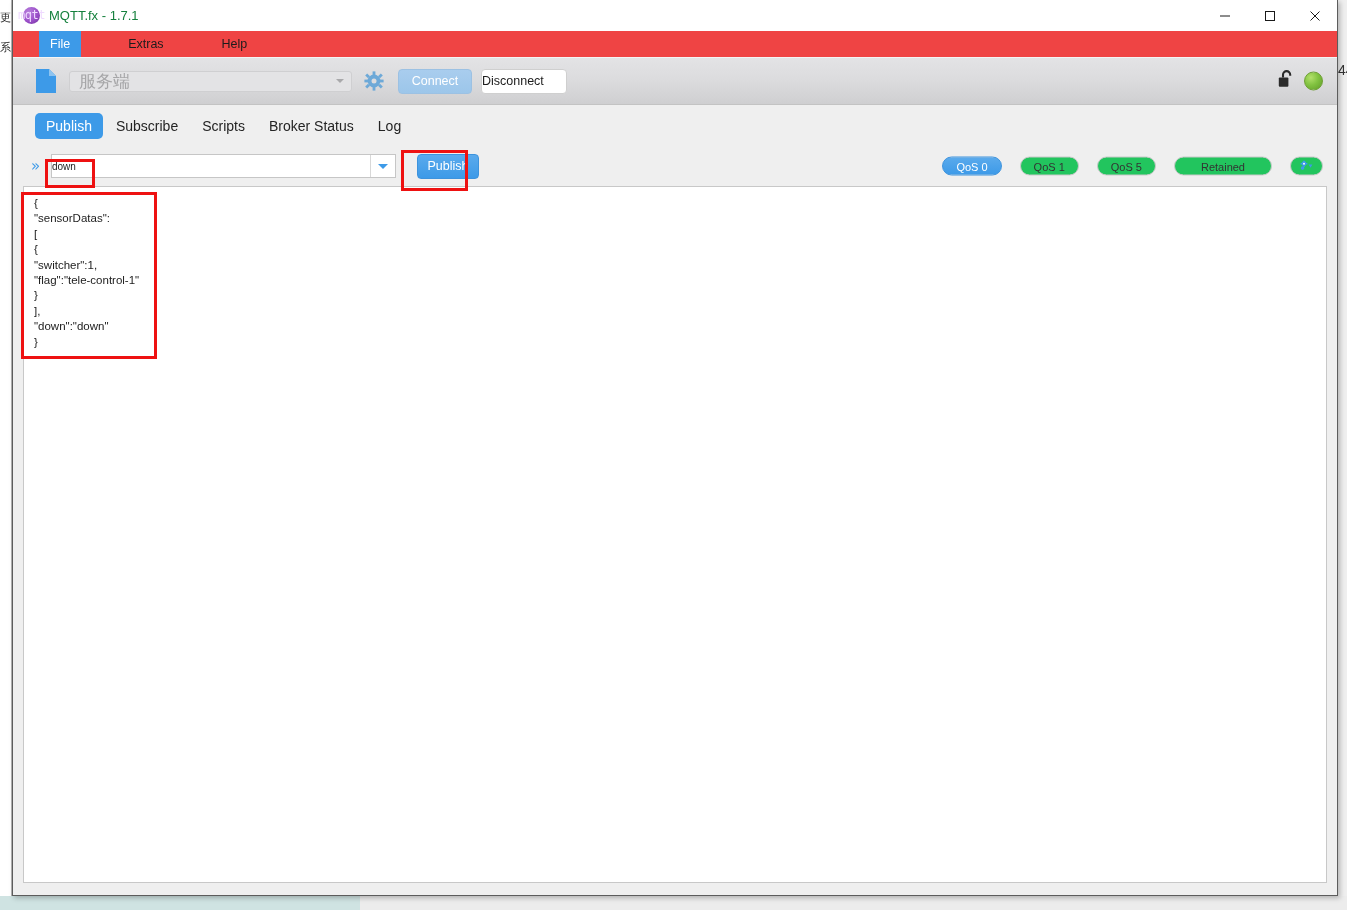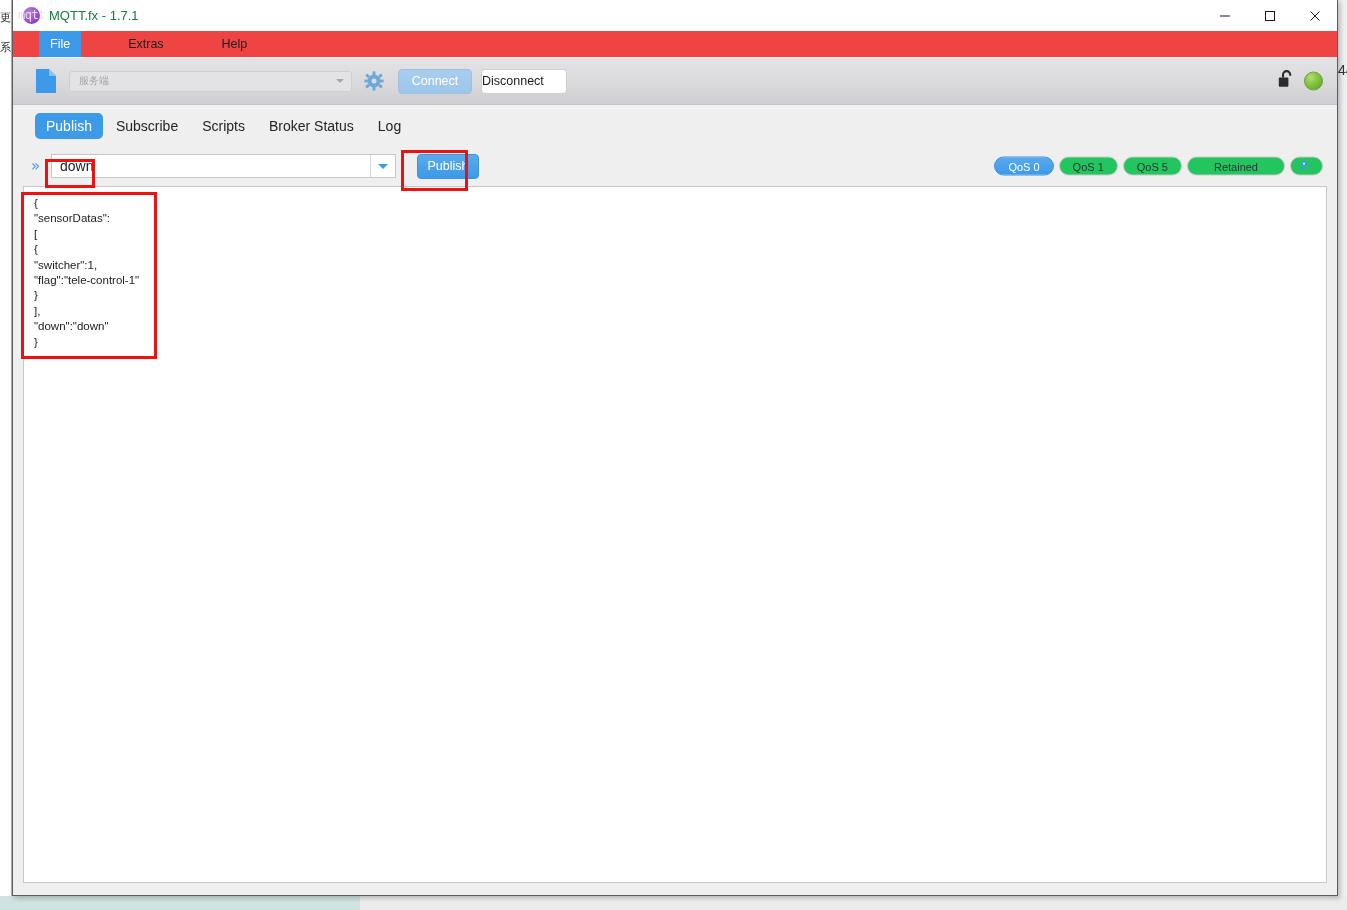--- a/index.html
+++ b/index.html
@@ -116,21 +116,21 @@
   .doc-icon { margin-left: 8px; margin-right: 12px; width: 22px; height: 26px; position: relative; }
   .broker-combo {
     width: 283px; height: 21px;
     background: #e3e3e5;
     border: 1px solid #cfcfd1;
     border-radius: 3px;
     display: flex; align-items: center;
     position: relative;
   }
   .broker-combo .val {
-    font-size: 10px; color: #a6a6a8; padding-left: 9px;
+    font-size: 17px; color: #a6a6a8; padding-left: 9px;
     font-family: Liberation Mono, monospace;
   }
   .combo-caret-gray {
     position: absolute; right: 7px; top: 50%; transform: translateY(-50%);
     width: 0; height: 0;
     border-left: 4px solid transparent; border-right: 4px solid transparent;
     border-top: 4px solid #a9a9ab;
   }
   .gear-btn { margin-left: 12px; width: 20px; height: 20px; }
   .btn-connect {
@@ -188,21 +188,21 @@
     font-family: "DejaVu Sans", sans-serif;
   }
   .topic-combo {
     width: 345px; height: 24px;
     background: #ffffff;
     border: 1px solid #c6c6c6;
     display: flex; align-items: center;
     position: relative;
   }
   .topic-combo .val {
-    font-size: 14px; color: #1c1c1c; padding-left: 8px;
+    font-size: 10px; color: #1c1c1c; 
   }
   .topic-caret-box {
     position: absolute; right: 0; top: 0; bottom: 0; width: 25px;
     border-left: 1px solid #d8d8d8;
     display: flex; align-items: center; justify-content: center;
     background: #ffffff;
   }
   .caret-blue {
     width: 0; height: 0;
     border-left: 5px solid transparent; border-right: 5px solid transparent;
@@ -212,21 +212,21 @@
     margin-left: 21px;
     width: 62px; height: 25px;
     background: linear-gradient(to bottom, #5aaaec 0%, #3d9ae8 100%);
     border: 1px solid #3d93dd;
     border-radius: 4px;
     color: #ffffff; font-size: 12.5px;
     display: flex; align-items: center; justify-content: center;
   }
   .qos-group {
     position: absolute; right: 14px; top: 50%; transform: translateY(-50%);
-    display: flex; align-items: center; gap: 5px;
+    display: flex; align-items: center; gap: 18px;
   }
   .pill {
     height: 19px; border-radius: 10px;
     background: #22c55e; border: 1px solid #c9c9c9;
     font-size: 11px; color: #333;
     display: flex; align-items: center; justify-content: center;
     padding: 0 13px;
   }
   .pill.active {
     background: linear-gradient(to bottom, #5aaaec 0%, #3d9ae8 100%);

